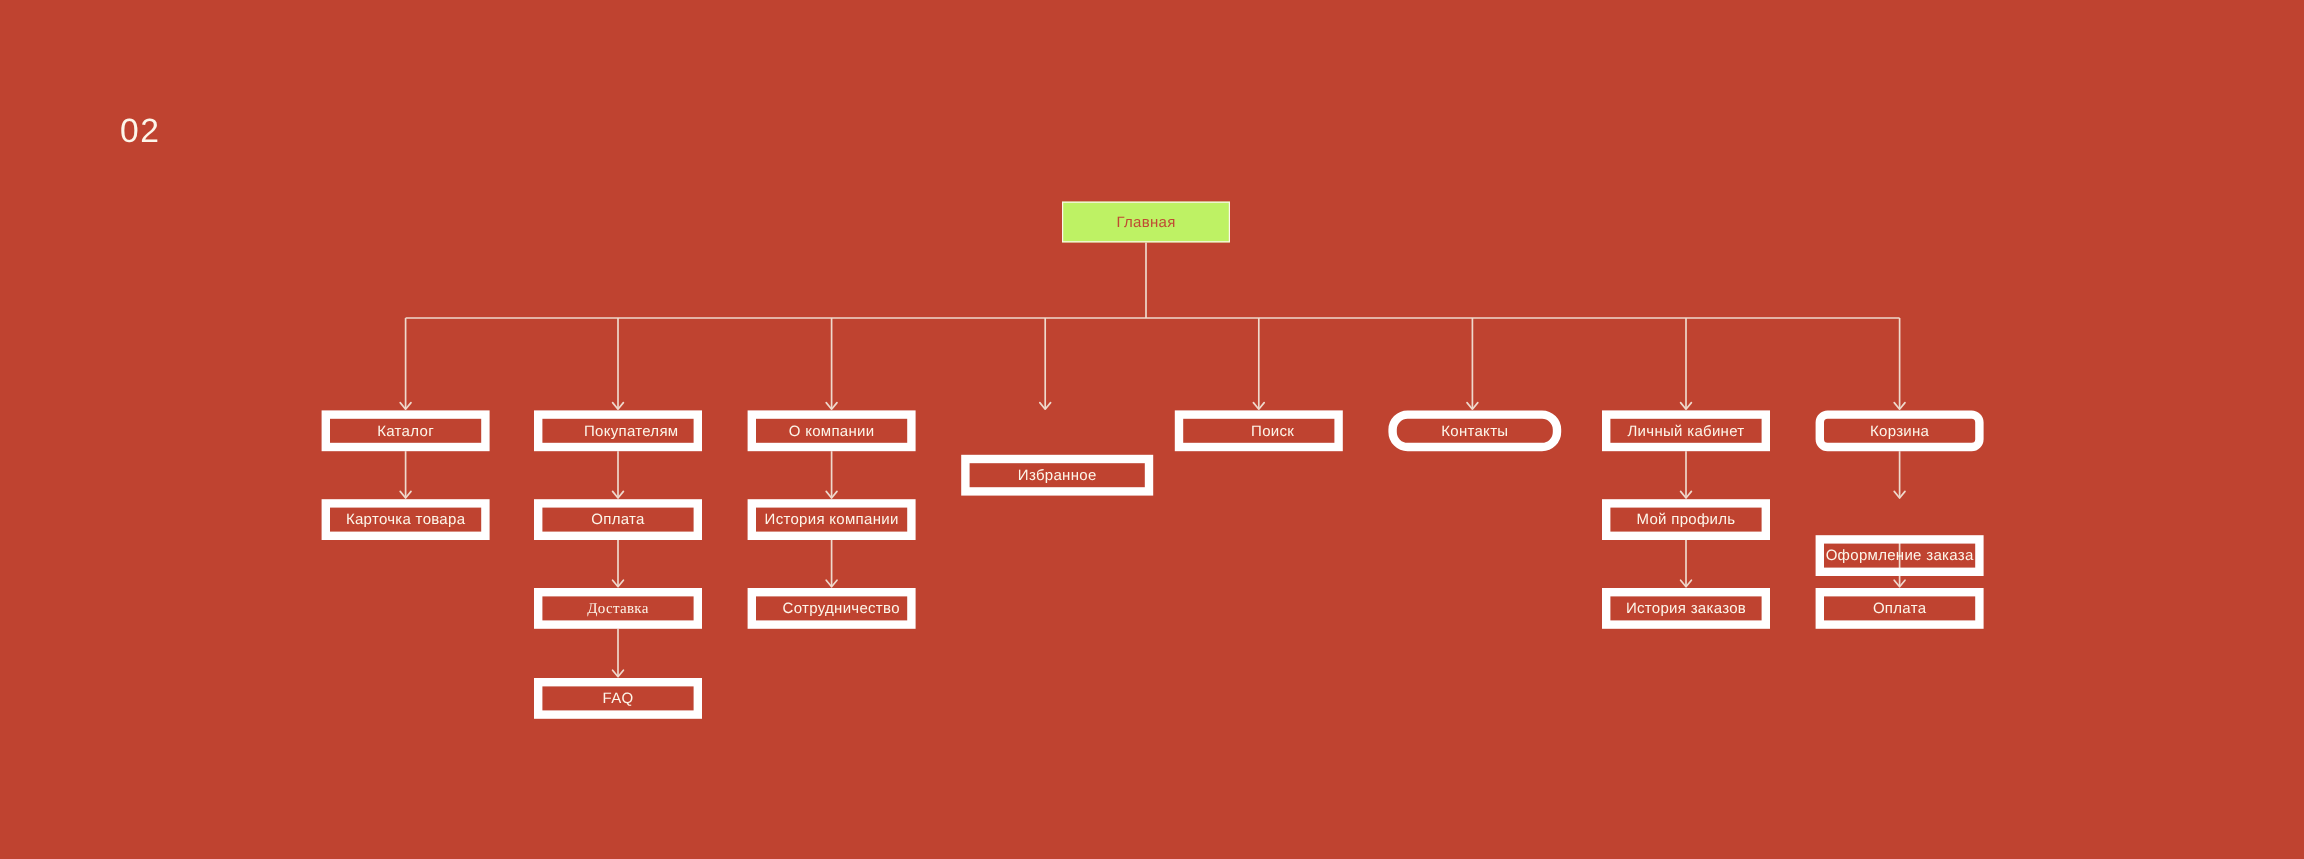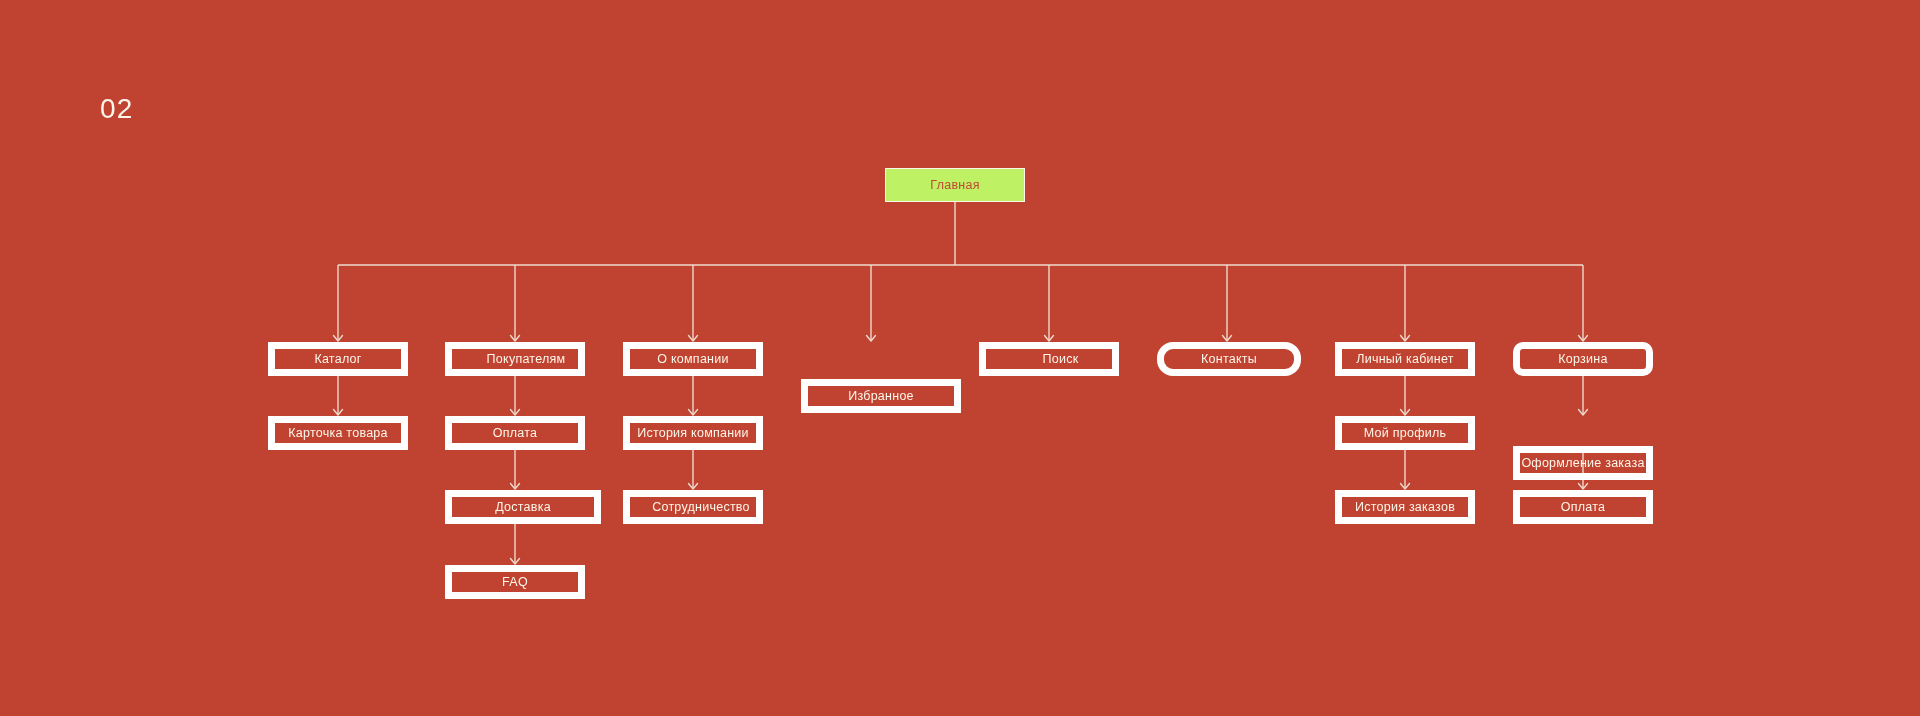--- a/index.html
+++ b/index.html
@@ -127,21 +127,21 @@
       </div>
       <div class="node outlined" style="left: 268px; top: 416px; width: 140px;">
         <span>Карточка товара</span>
       </div>
       <div class="node outlined" style="left: 445px; top: 342px; width: 140px; padding-left: 22px;">
         <span>Покупателям</span>
       </div>
       <div class="node outlined" style="left: 445px; top: 416px; width: 140px;">
         <span>Оплата</span>
       </div>
-      <div class="node outlined" style="left: 445px; top: 490px; width: 156px;">
+      <div class="node outlined" style="left: 445px; top: 490px; width: 140px; font-family: Liberation Serif, serif;">
         <span>Доставка</span>
       </div>
       <div class="node outlined" style="left: 445px; top: 565px; width: 140px;">
         <span>FAQ</span>
       </div>
       <div class="node outlined" style="left: 623px; top: 342px; width: 140px;">
         <span>О компании</span>
       </div>
       <div class="node outlined" style="left: 623px; top: 416px; width: 140px;">
         <span>История компании</span>

